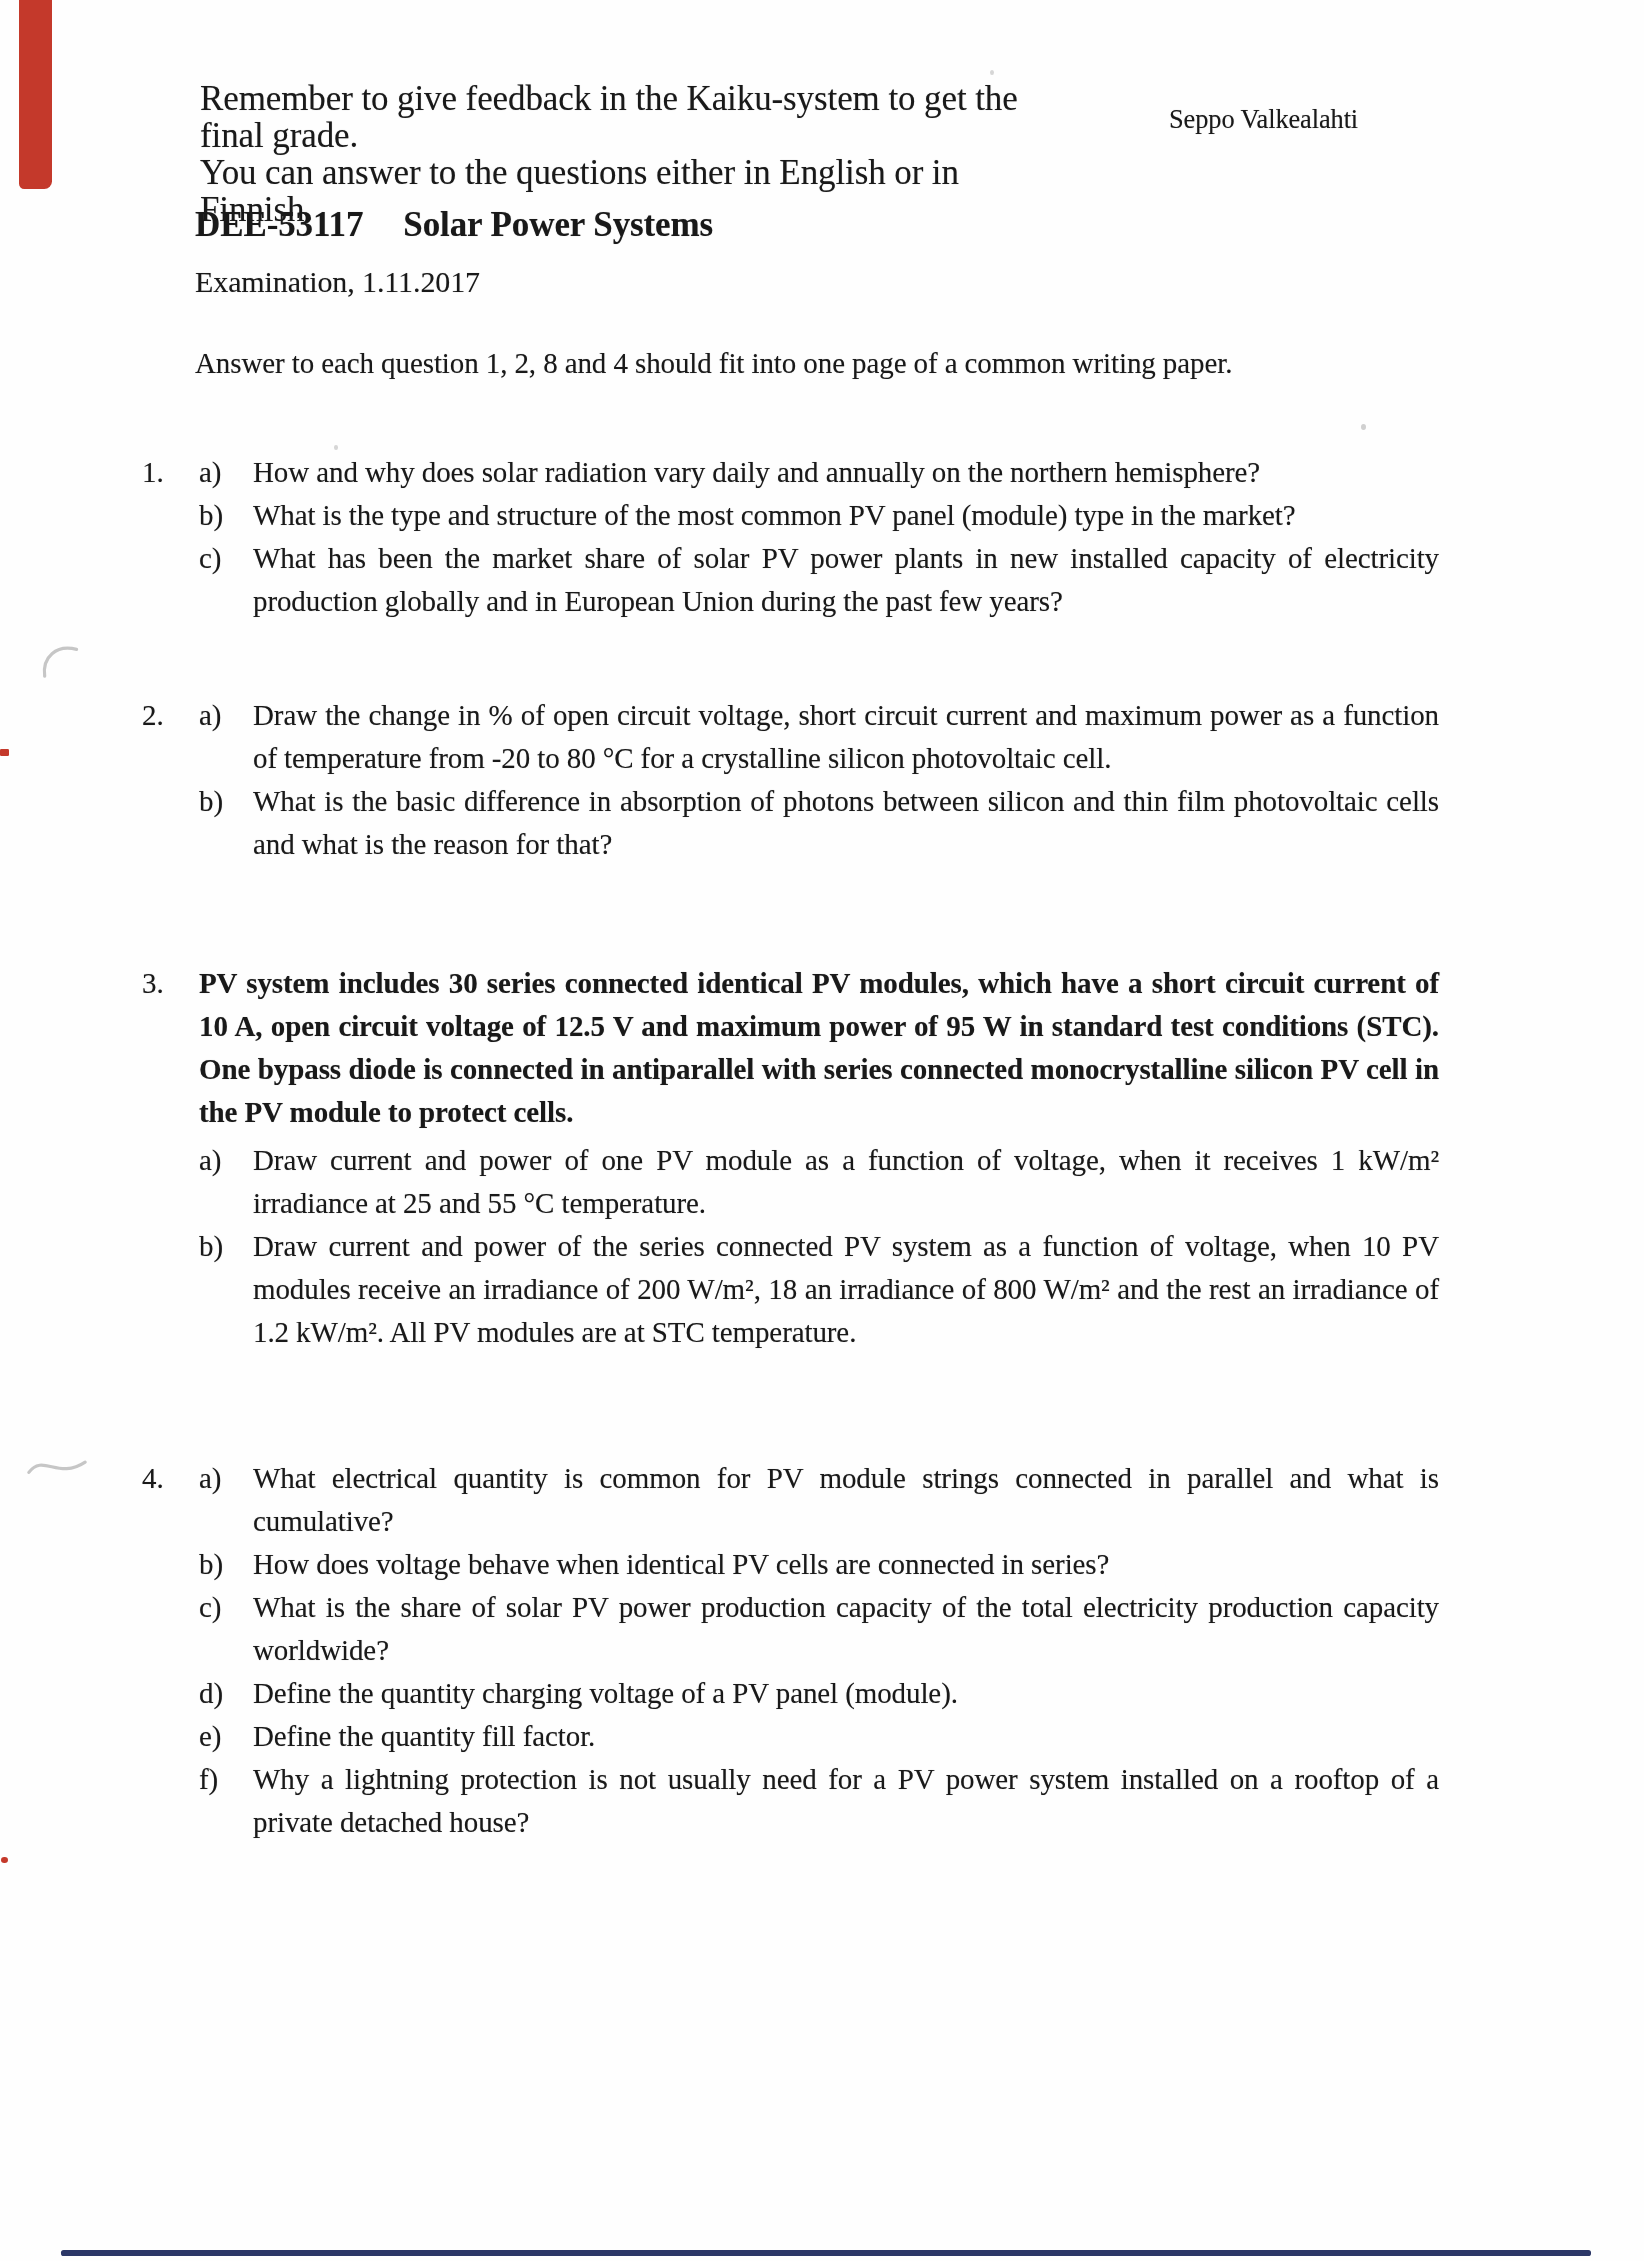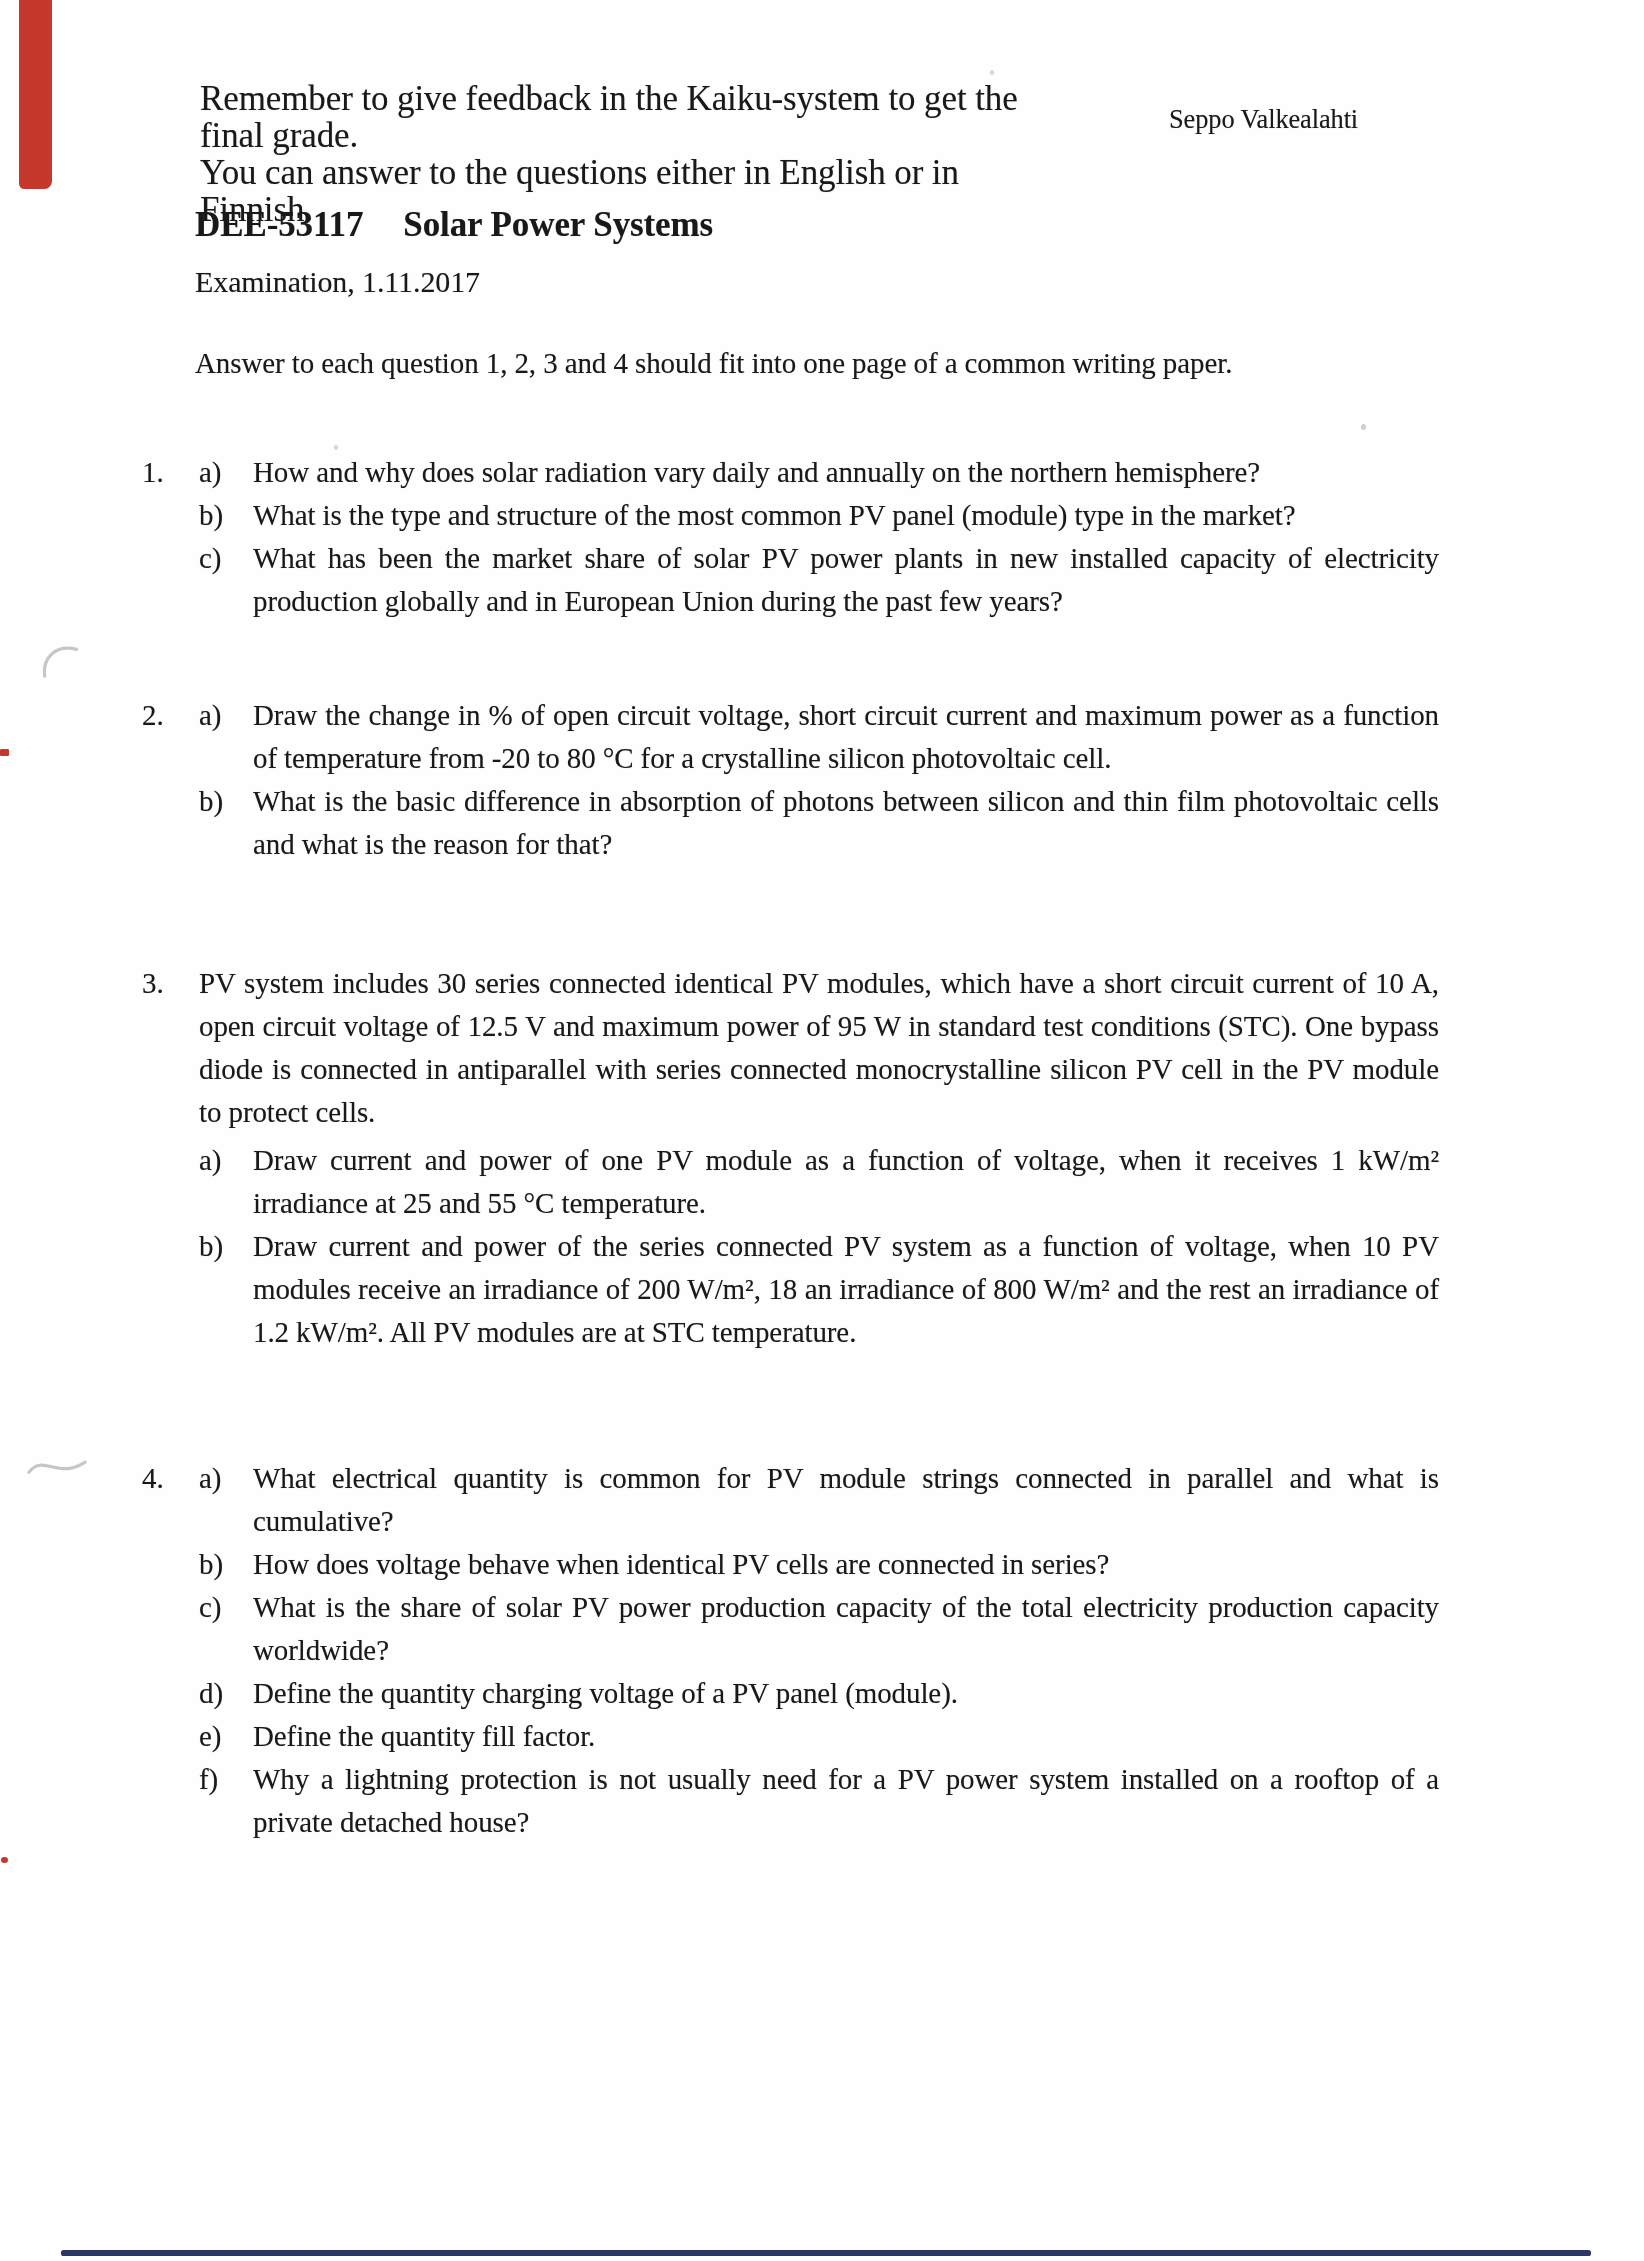--- a/index.html
+++ b/index.html
@@ -75,20 +75,21 @@
     align-items: flex-start;
   }
   .qnum {
     width: 57px;
     flex: 0 0 57px;
   }
   .qbody { flex: 1 1 auto; }
   .intro {
     text-align: justify;
     width: 1240px;
+    font-weight: bold;
   }
   .parts-after-intro { margin-top: 5.2px; }
   .part {
     display: flex;
     align-items: flex-start;
   }
   .plabel {
     width: 54px;
     flex: 0 0 54px;
   }
@@ -173,21 +174,21 @@
     <div>Remember to give feedback in the Kaiku-system to get the final grade.</div>
     <div>You can answer to the questions either in English or in Finnish.</div>
   </div>
   <div class="author ink">Seppo Valkealahti</div>
 
   <div class="title ink">
     <span>DEE-53117</span><span class="course-name">Solar Power Systems</span>
   </div>
   <div class="examline ink">Examination, 1.11.2017</div>
 
-  <div class="instruction ink">Answer to each question 1, 2, 3 and 4 should fit into one page of a common writing paper.</div>
+  <div class="instruction ink">Answer to each question 1, 2, 8 and 4 should fit into one page of a common writing paper.</div>
 
   <div class="question ink" style="top:451px">
     <div class="qnum">1.</div>
     <div class="qbody">
       <div class="part">
         <span class="plabel">a)</span>
         <div class="ptext">How and why does solar radiation vary daily and annually on the northern hemisphere?</div>
       </div>
       <div class="part">
         <span class="plabel">b)</span>

